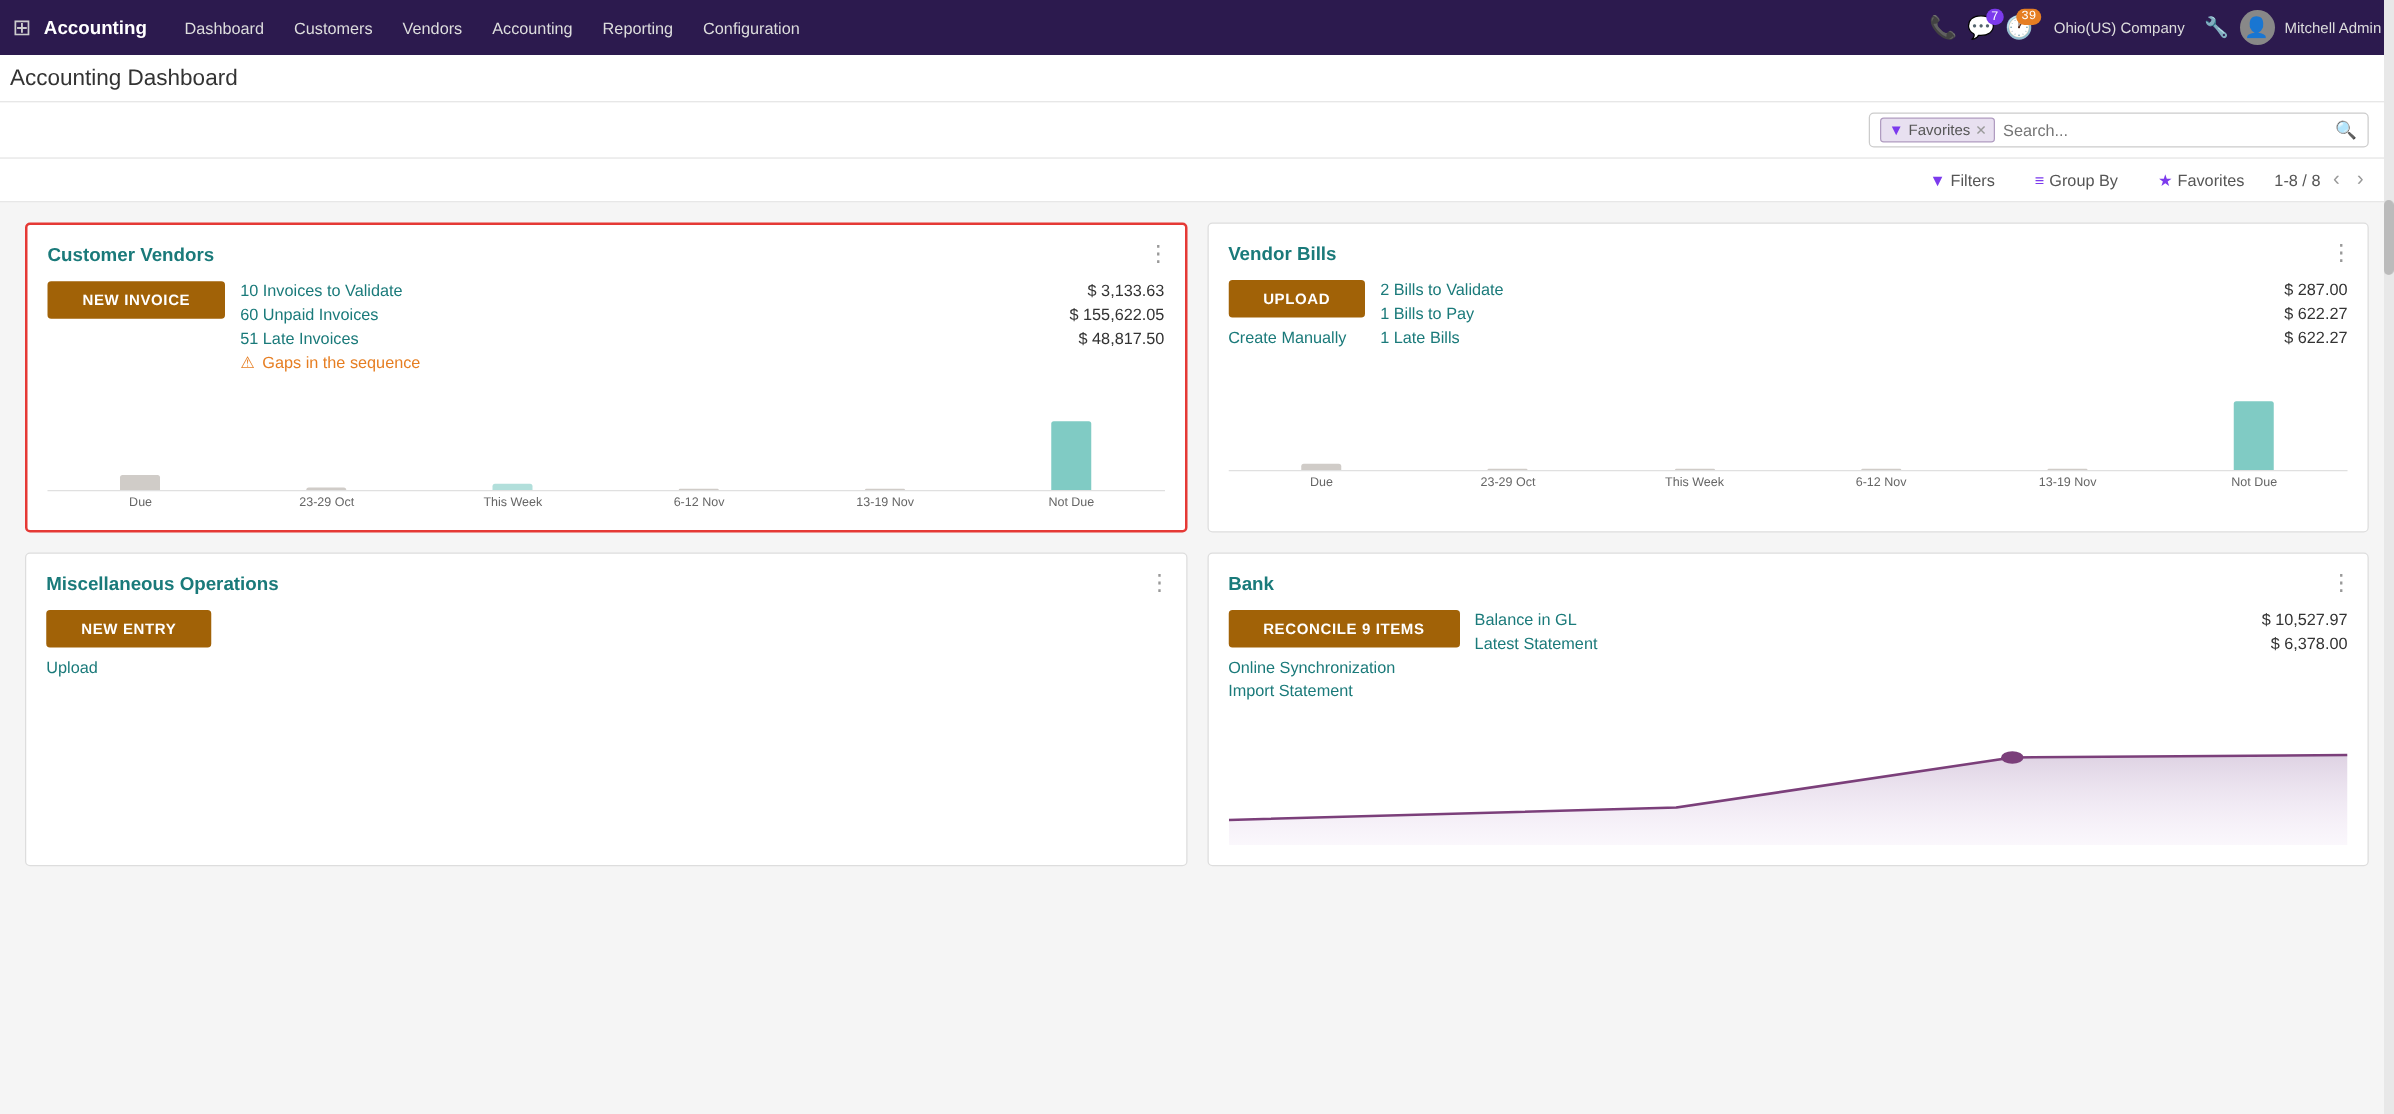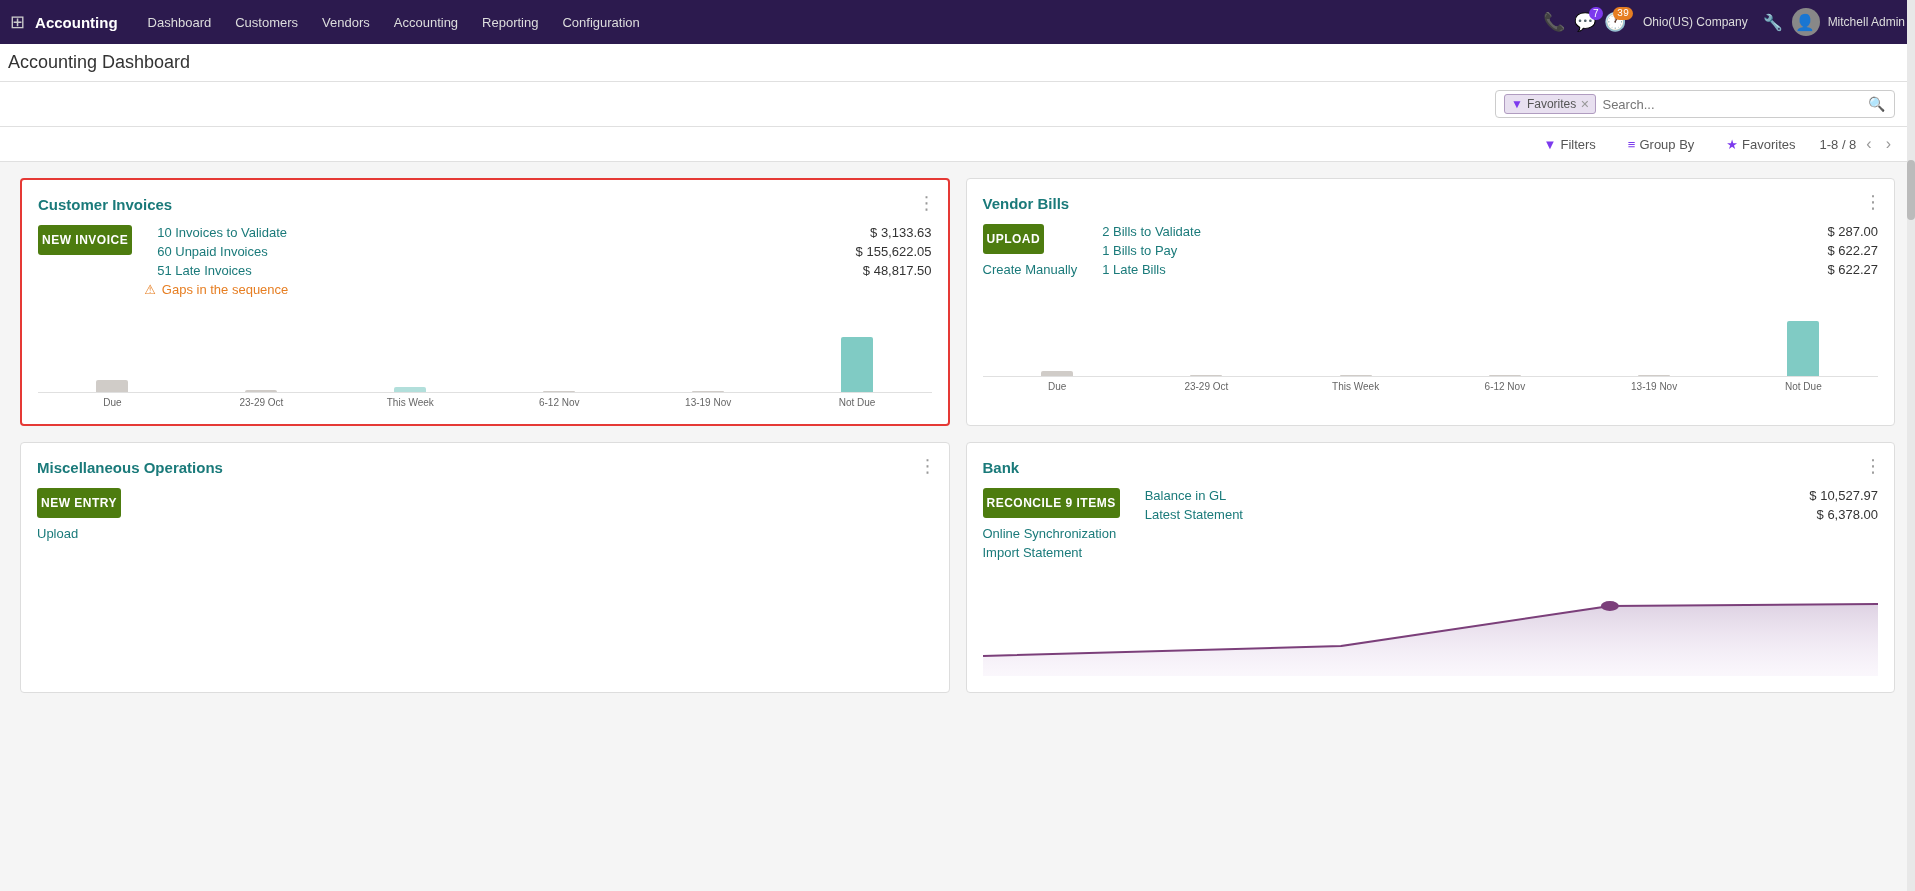--- a/index.html
+++ b/index.html
@@ -126,42 +126,42 @@
       position: absolute;
       top: 12px;
       right: 12px;
       cursor: pointer;
       color: #999;
       font-size: 18px;
     }
 
     
     .btn-teal {
-      background: #4d7c0f;
+      background: #a16207;
       color: #fff;
       border: none;
-      padding: 8px 4px;
+      padding: 8px 28px;
       font-size: 12px;
       font-weight: 700;
       letter-spacing: 0.5px;
       border-radius: 3px;
       cursor: pointer;
       text-transform: uppercase;
     }
 
     
     .card-body { display: flex; gap: 12px; }
     .card-action { flex: 0 0 auto; }
     .card-stats { flex: 1; }
     .stat-row {
       display: flex;
       justify-content: space-between;
       margin-bottom: 4px;
     }
-    .stat-label { color: #1a7a7a; cursor: pointer; margin-left: 13px; }
+    .stat-label { color: #1a7a7a; cursor: pointer; }
     .stat-value { color: #333; font-weight: 500; }
     .warning-row {
       display: flex;
       align-items: center;
       gap: 6px;
       color: #e67e22;
       margin-top: 4px;
     }
     .warning-icon { font-size: 13px; }
 
@@ -288,21 +288,21 @@
     <div class="pagination">
       <span>1-8 / 8</span>
       <span class="arrow">‹</span>
       <span class="arrow">›</span>
     </div>
   </div>
 
   <div class="main">
 
     <div class="card highlighted">
-      <div class="card-title">Customer Invoices</div>
+      <div class="card-title">Customer Vendors</div>
       <span class="card-menu">⋮</span>
       <div class="card-body">
         <div class="card-action">
           <button class="btn-teal">NEW INVOICE</button>
         </div>
         <div class="card-stats">
           <div class="stat-row">
             <span class="stat-label">10 Invoices to Validate</span>
             <span class="stat-value">$ 3,133.63</span>
           </div>

